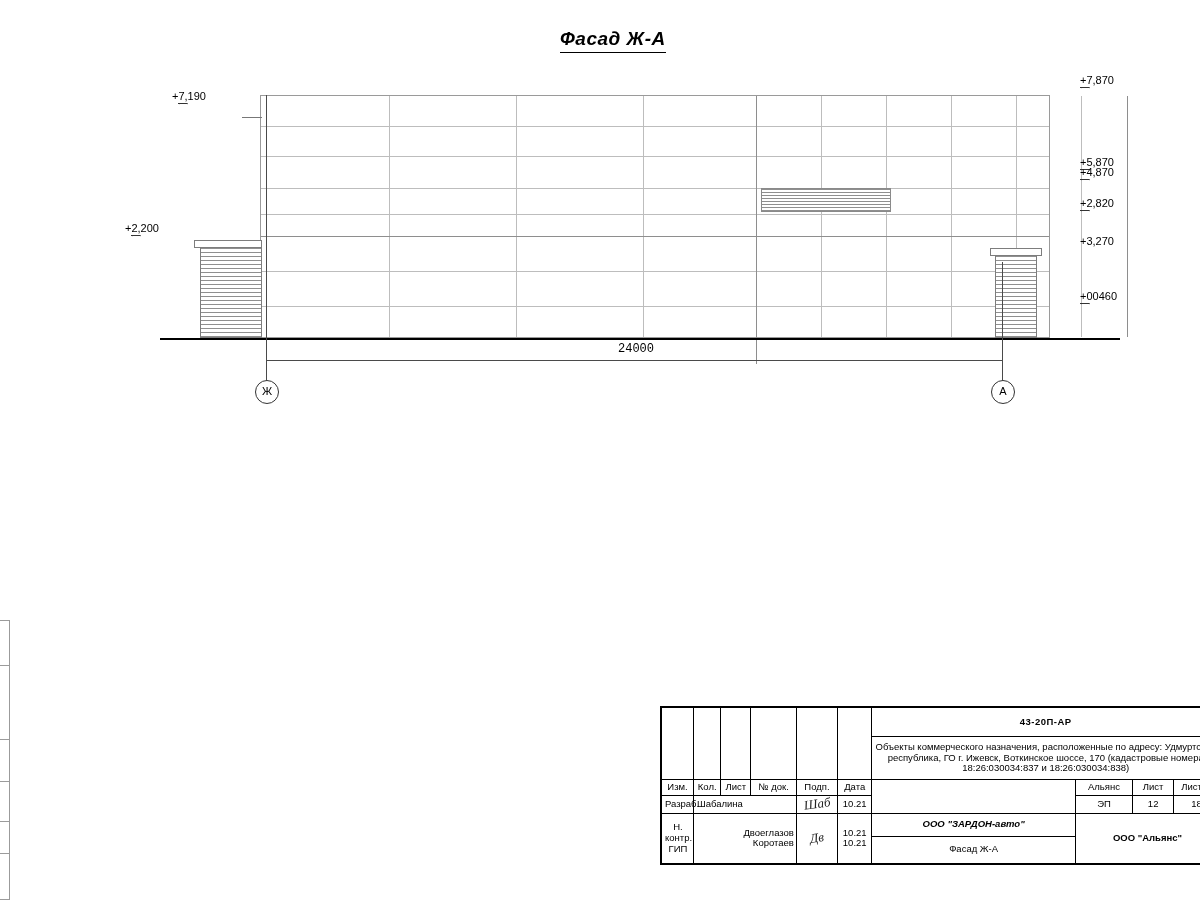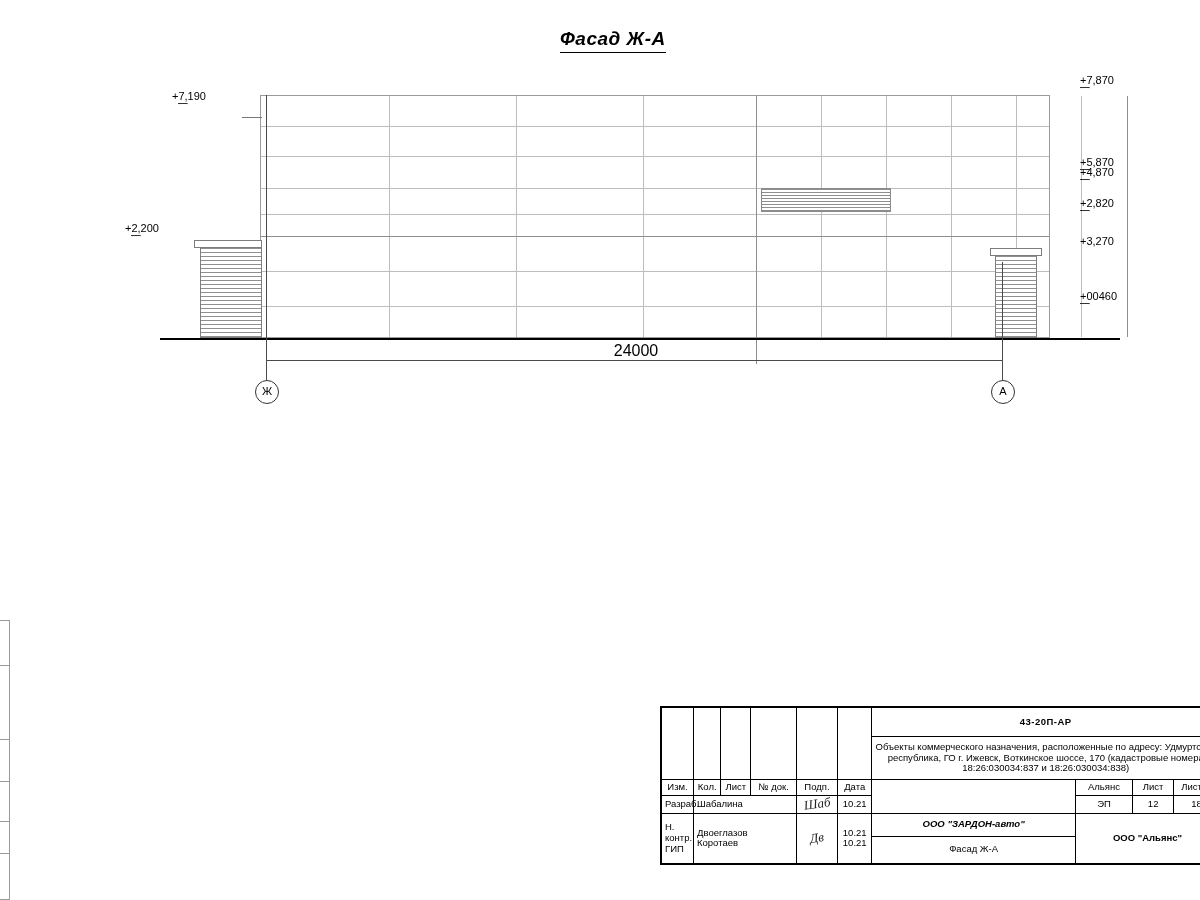--- a/index.html
+++ b/index.html
@@ -127,22 +127,23 @@
     text-align: center;
     background: #fff;
   }
   .dim-line {
     position: absolute;
     height: 0;
     border-top: 1px solid #4a4a4a;
   }
   .dim-text {
     position: absolute;
-    font-size: 16px;
+    font-size: 12px;
     text-align: center;
+    font-family: Liberation Mono, monospace;
   }
   .level-mark {
     position: absolute;
     font-size: 11px;
     white-space: nowrap;
   }
   .level-mark .tick {
     display: block;
     margin-top: 1px;
     height: 7px;
@@ -391,25 +392,25 @@
           <td style="text-align:left; padding-left:3px">Разраб.</td>
           <td colspan="3" style="text-align:left; padding-left:3px">Шабалина</td>
           <td><span class="sig">Шаб</span></td>
           <td>10.21</td>
           <td class="stage-val">ЭП</td>
           <td class="stage-val">12</td>
           <td class="stage-val">18</td>
         </tr>
 
         <tr>
-          <td rowspan="2" style="text-align:left; padding-left:3px; height:26px">
+          <td rowspan="2" style="text-align:center; padding-left:3px; height:26px">
             <div>Н. контр.</div>
             <div>ГИП</div>
           </td>
-          <td colspan="3" rowspan="2" style="text-align:left; padding-left:3px">
+          <td colspan="3" rowspan="2" style="text-align:right; padding-left:3px">
             <div>Двоеглазов</div>
             <div>Коротаев</div>
           </td>
           <td rowspan="2">
             <span class="sig">Дв</span>
           </td>
           <td rowspan="2">
             <div>10.21</div>
             <div>10.21</div>
           </td>

